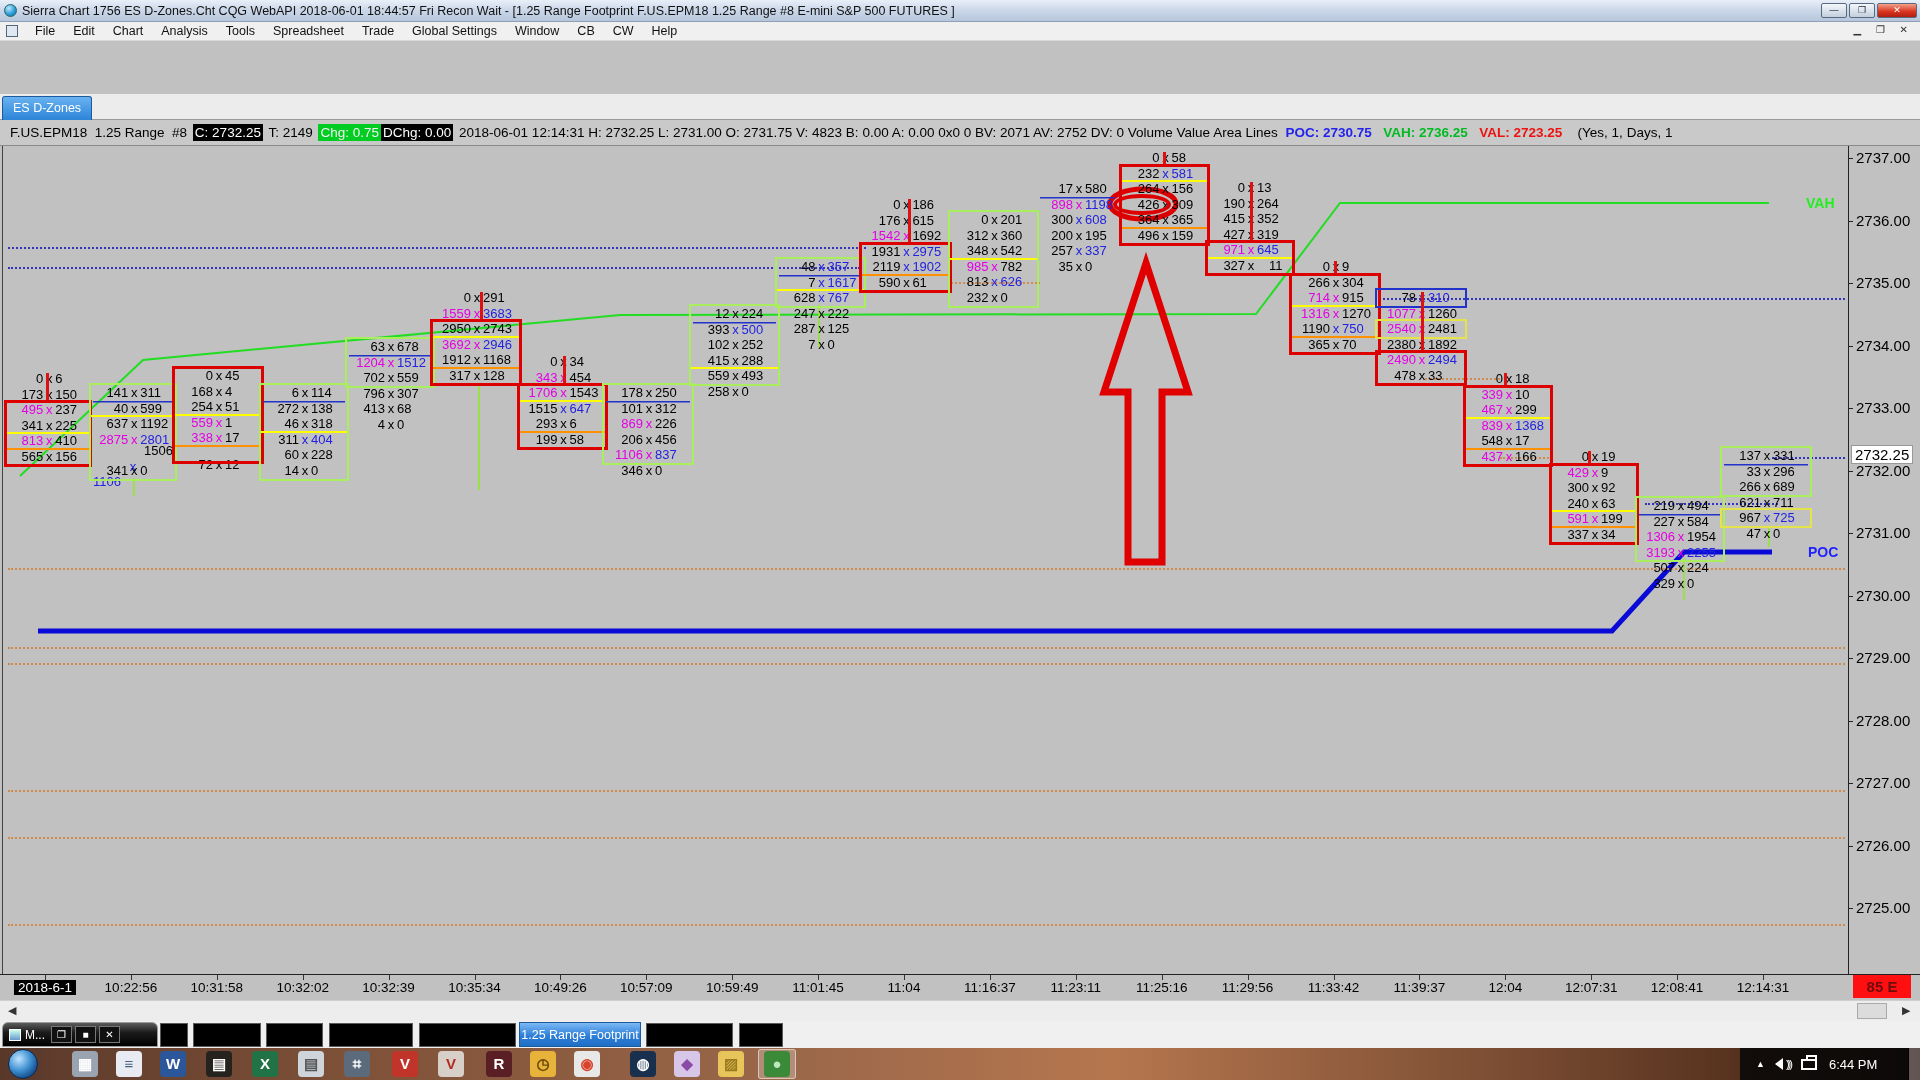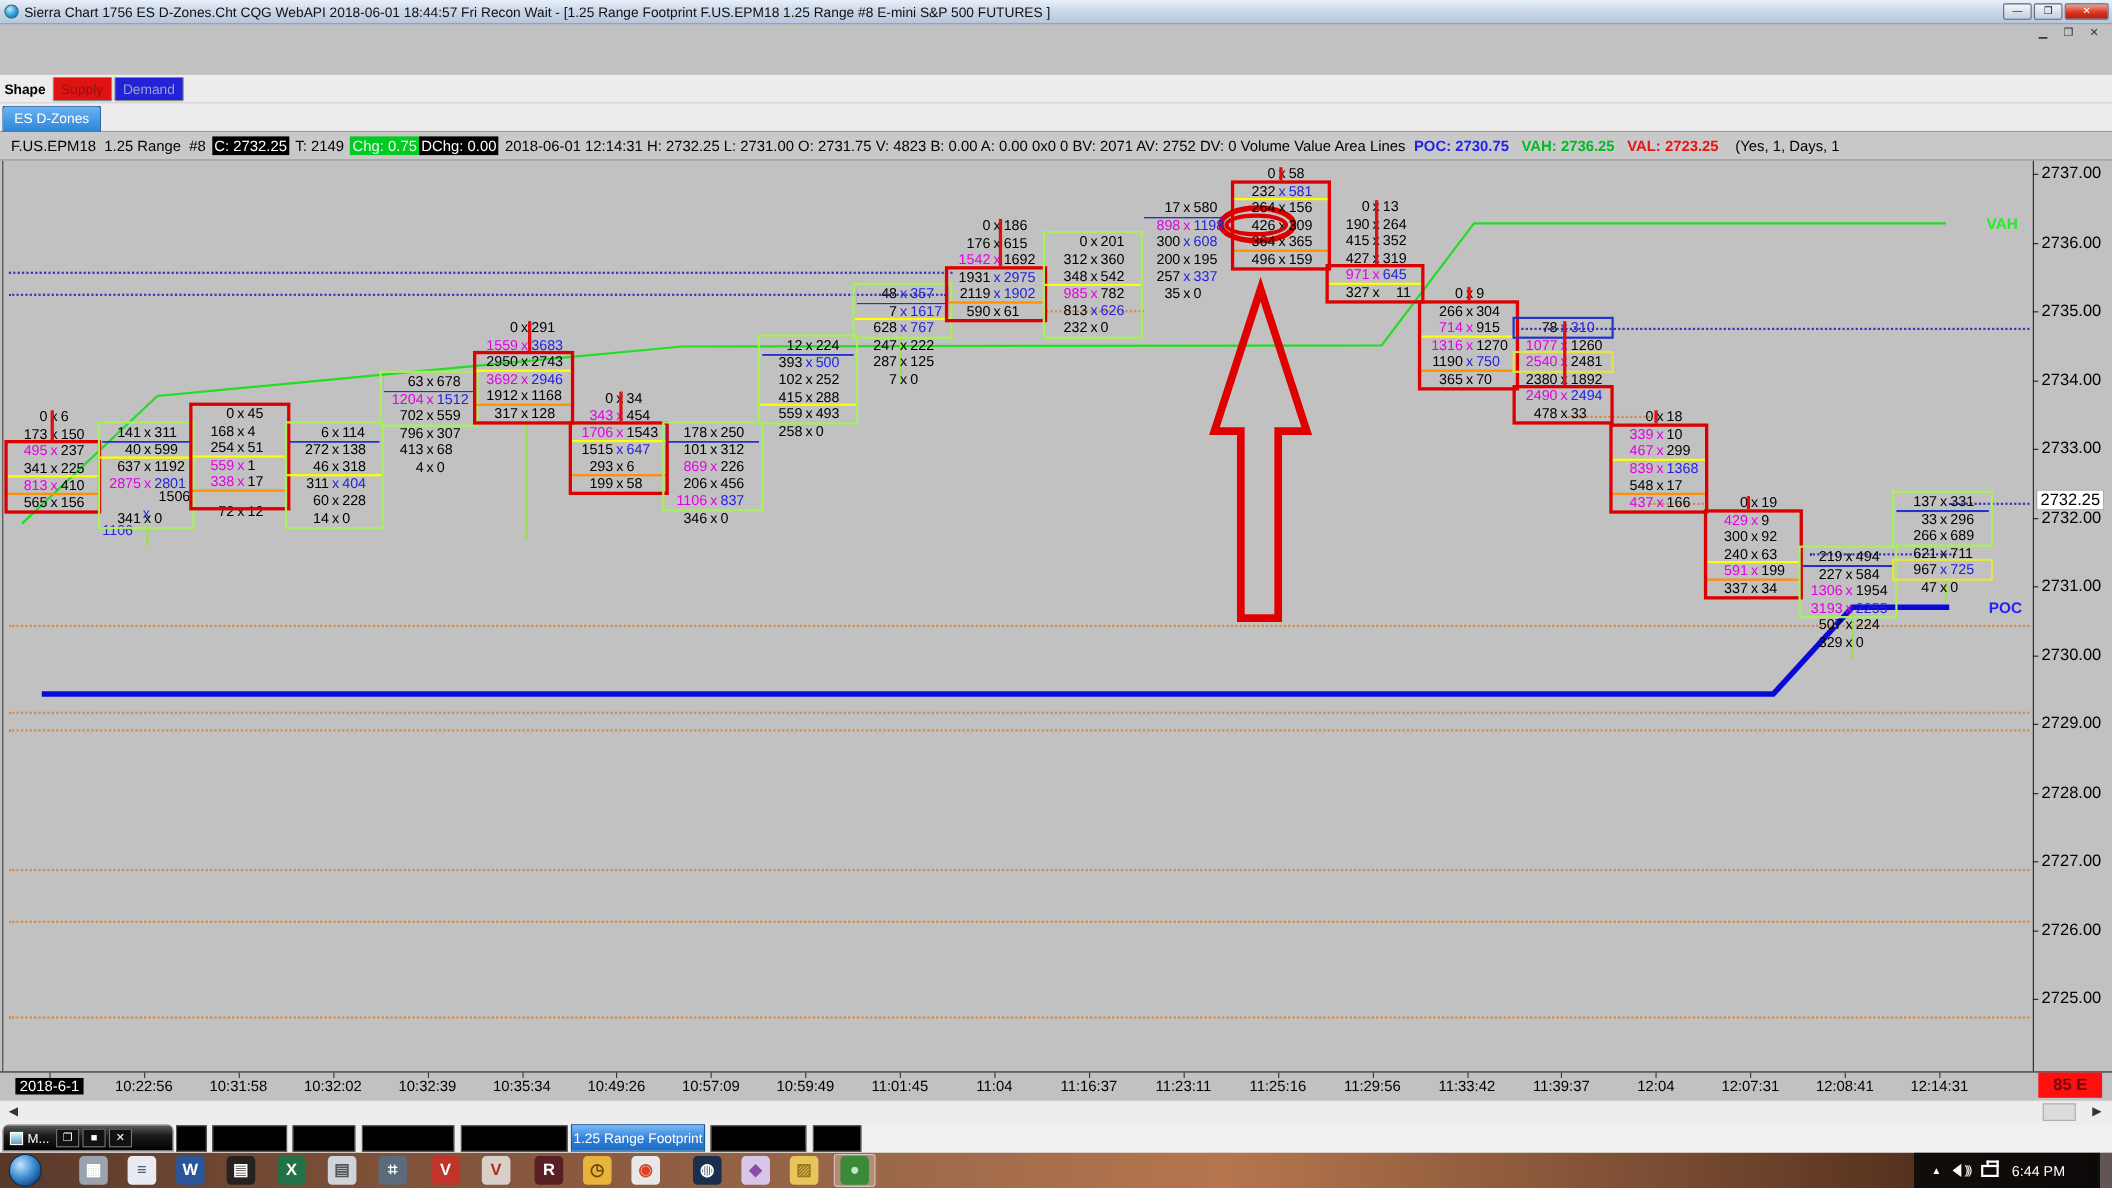--- a/index.html
+++ b/index.html
@@ -123,27 +123,37 @@
   <div class="abs" id="titlebar">
     <div id="title-icon"></div>
     <span>Sierra Chart 1756 ES D-Zones.Cht  CQG WebAPI 2018-06-01  18:44:57 Fri  Recon Wait - [1.25 Range Footprint  F.US.EPM18  1.25 Range  #8  E-mini S&amp;P 500 FUTURES ]</span>
     <div id="capbtns">
       <div class="capbtn">—</div>
       <div class="capbtn">❐</div>
       <div class="capbtn close">✕</div>
     </div>
   </div>
 
+  <div class="abs" id="menubar">
+    <div id="menu-appicon"></div>
+  <div class="menu-item">File</div>
+      <div class="menu-item">Edit</div>
+      <div class="menu-item">Chart</div>
+      <div class="menu-item">Analysis</div>
+      <div class="menu-item">Tools</div>
+      <div class="menu-item">Spreadsheet</div>
+      <div class="menu-item">Trade</div>
+      <div class="menu-item">Global Settings</div>
+      <div class="menu-item">Window</div>
+      <div class="menu-item">CB</div>
+      <div class="menu-item">CW</div>
+      <div class="menu-item">Help</div>
+    </div>
   <div id="menu-winctl">▁ ❐ ✕</div>
 
-  <div class="abs" id="toolbar2">
-    <span id="shape-label">Shape</span>
-  <div class="tbtn" style="background: rgb(224, 18, 18); color: rgb(140, 21, 21);">Supply</div>
-      <div class="tbtn" style="background: rgb(34, 34, 216); color: rgb(154, 160, 200);">Demand</div>
-    </div>
 
   <div class="abs" id="tabbar">
     <div id="chart-tab">ES D-Zones</div>
   </div>
 
   <div class="abs" id="statusbar" style="padding-left: 8px;"><span class="">F.US.EPM18  1.25 Range  #8 </span><span class="st-inv">C: 2732.25</span><span class=""> T: 2149 </span><span class="st-chg">Chg: 0.75</span><span class="st-inv">DChg: 0.00</span><span class=""> 2018-06-01 12:14:31 H: 2732.25 L: 2731.00 O: 2731.75 V: 4823 B: 0.00 A: 0.00 0x0 0 BV: 2071 AV: 2752 DV: 0 Volume Value Area Lines </span><span class="st-poc">POC: 2730.75</span><span class="st-vah">  VAH: 2736.25</span><span class="st-val">  VAL: 2723.25</span><span class="">   (Yes, 1, Days, 1</span></div>
 
   <div class="abs" id="chart">
     <div class="abs" id="chart-border-left"></div>
     <svg id="chart-svg" width="1920" height="828">

